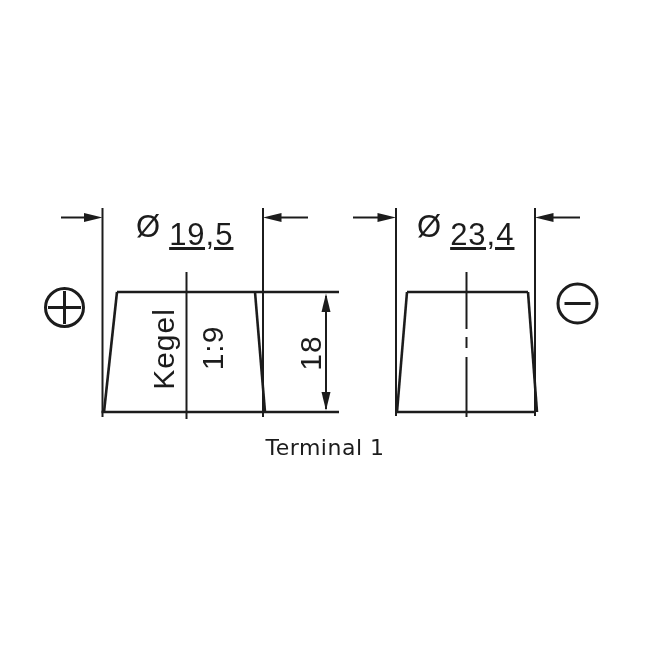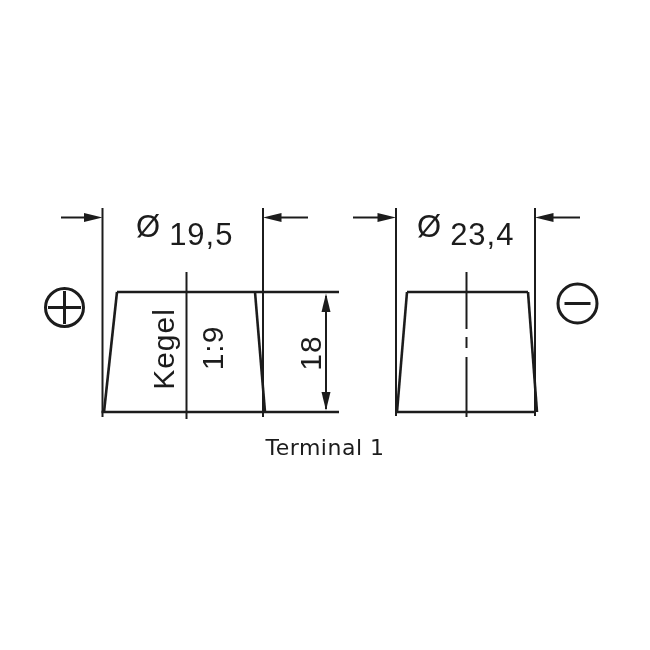--- a/index.html
+++ b/index.html
@@ -1,21 +1,21 @@
 <!DOCTYPE html>
 <html><head>
 <meta charset="utf-8">
 <style>
   html,body{margin:0;padding:0;background:#ffffff;}
   #stage{position:relative;width:650px;height:650px;background:#ffffff;overflow:hidden;
          font-family:"Liberation Sans",sans-serif;color:#1c1c1c;}
   #stage svg{position:absolute;left:0;top:0;}
   .txt{position:absolute;white-space:nowrap;color:#1c1c1c;}
   .dia-label{display:flex;align-items:flex-start;gap:9px;font-size:31px;line-height:1;}
-  .dia-label .val{transform:translateY(8px);letter-spacing:1px;}
+  .dia-label .val{transform:translateY(8px);letter-spacing:1px;text-decoration:underline;}
   .rot{transform:translate(-50%,-50%) rotate(-90deg);font-size:30px;line-height:1;letter-spacing:1px;}
   .dia-left{left:136px;top:211px;}
   .dia-right{left:417px;top:211px;}
   .kegel-pos{left:164px;top:349px;}
   .ratio-pos{left:213px;top:348px;}
   .h18-pos{left:311px;top:353px;}
   .caption{left:325px;top:447px;transform:translate(-50%,-50%);
            font-family:"DejaVu Sans",sans-serif;font-size:22px;letter-spacing:0.5px;text-align:center;}
 </style>
 </head>

